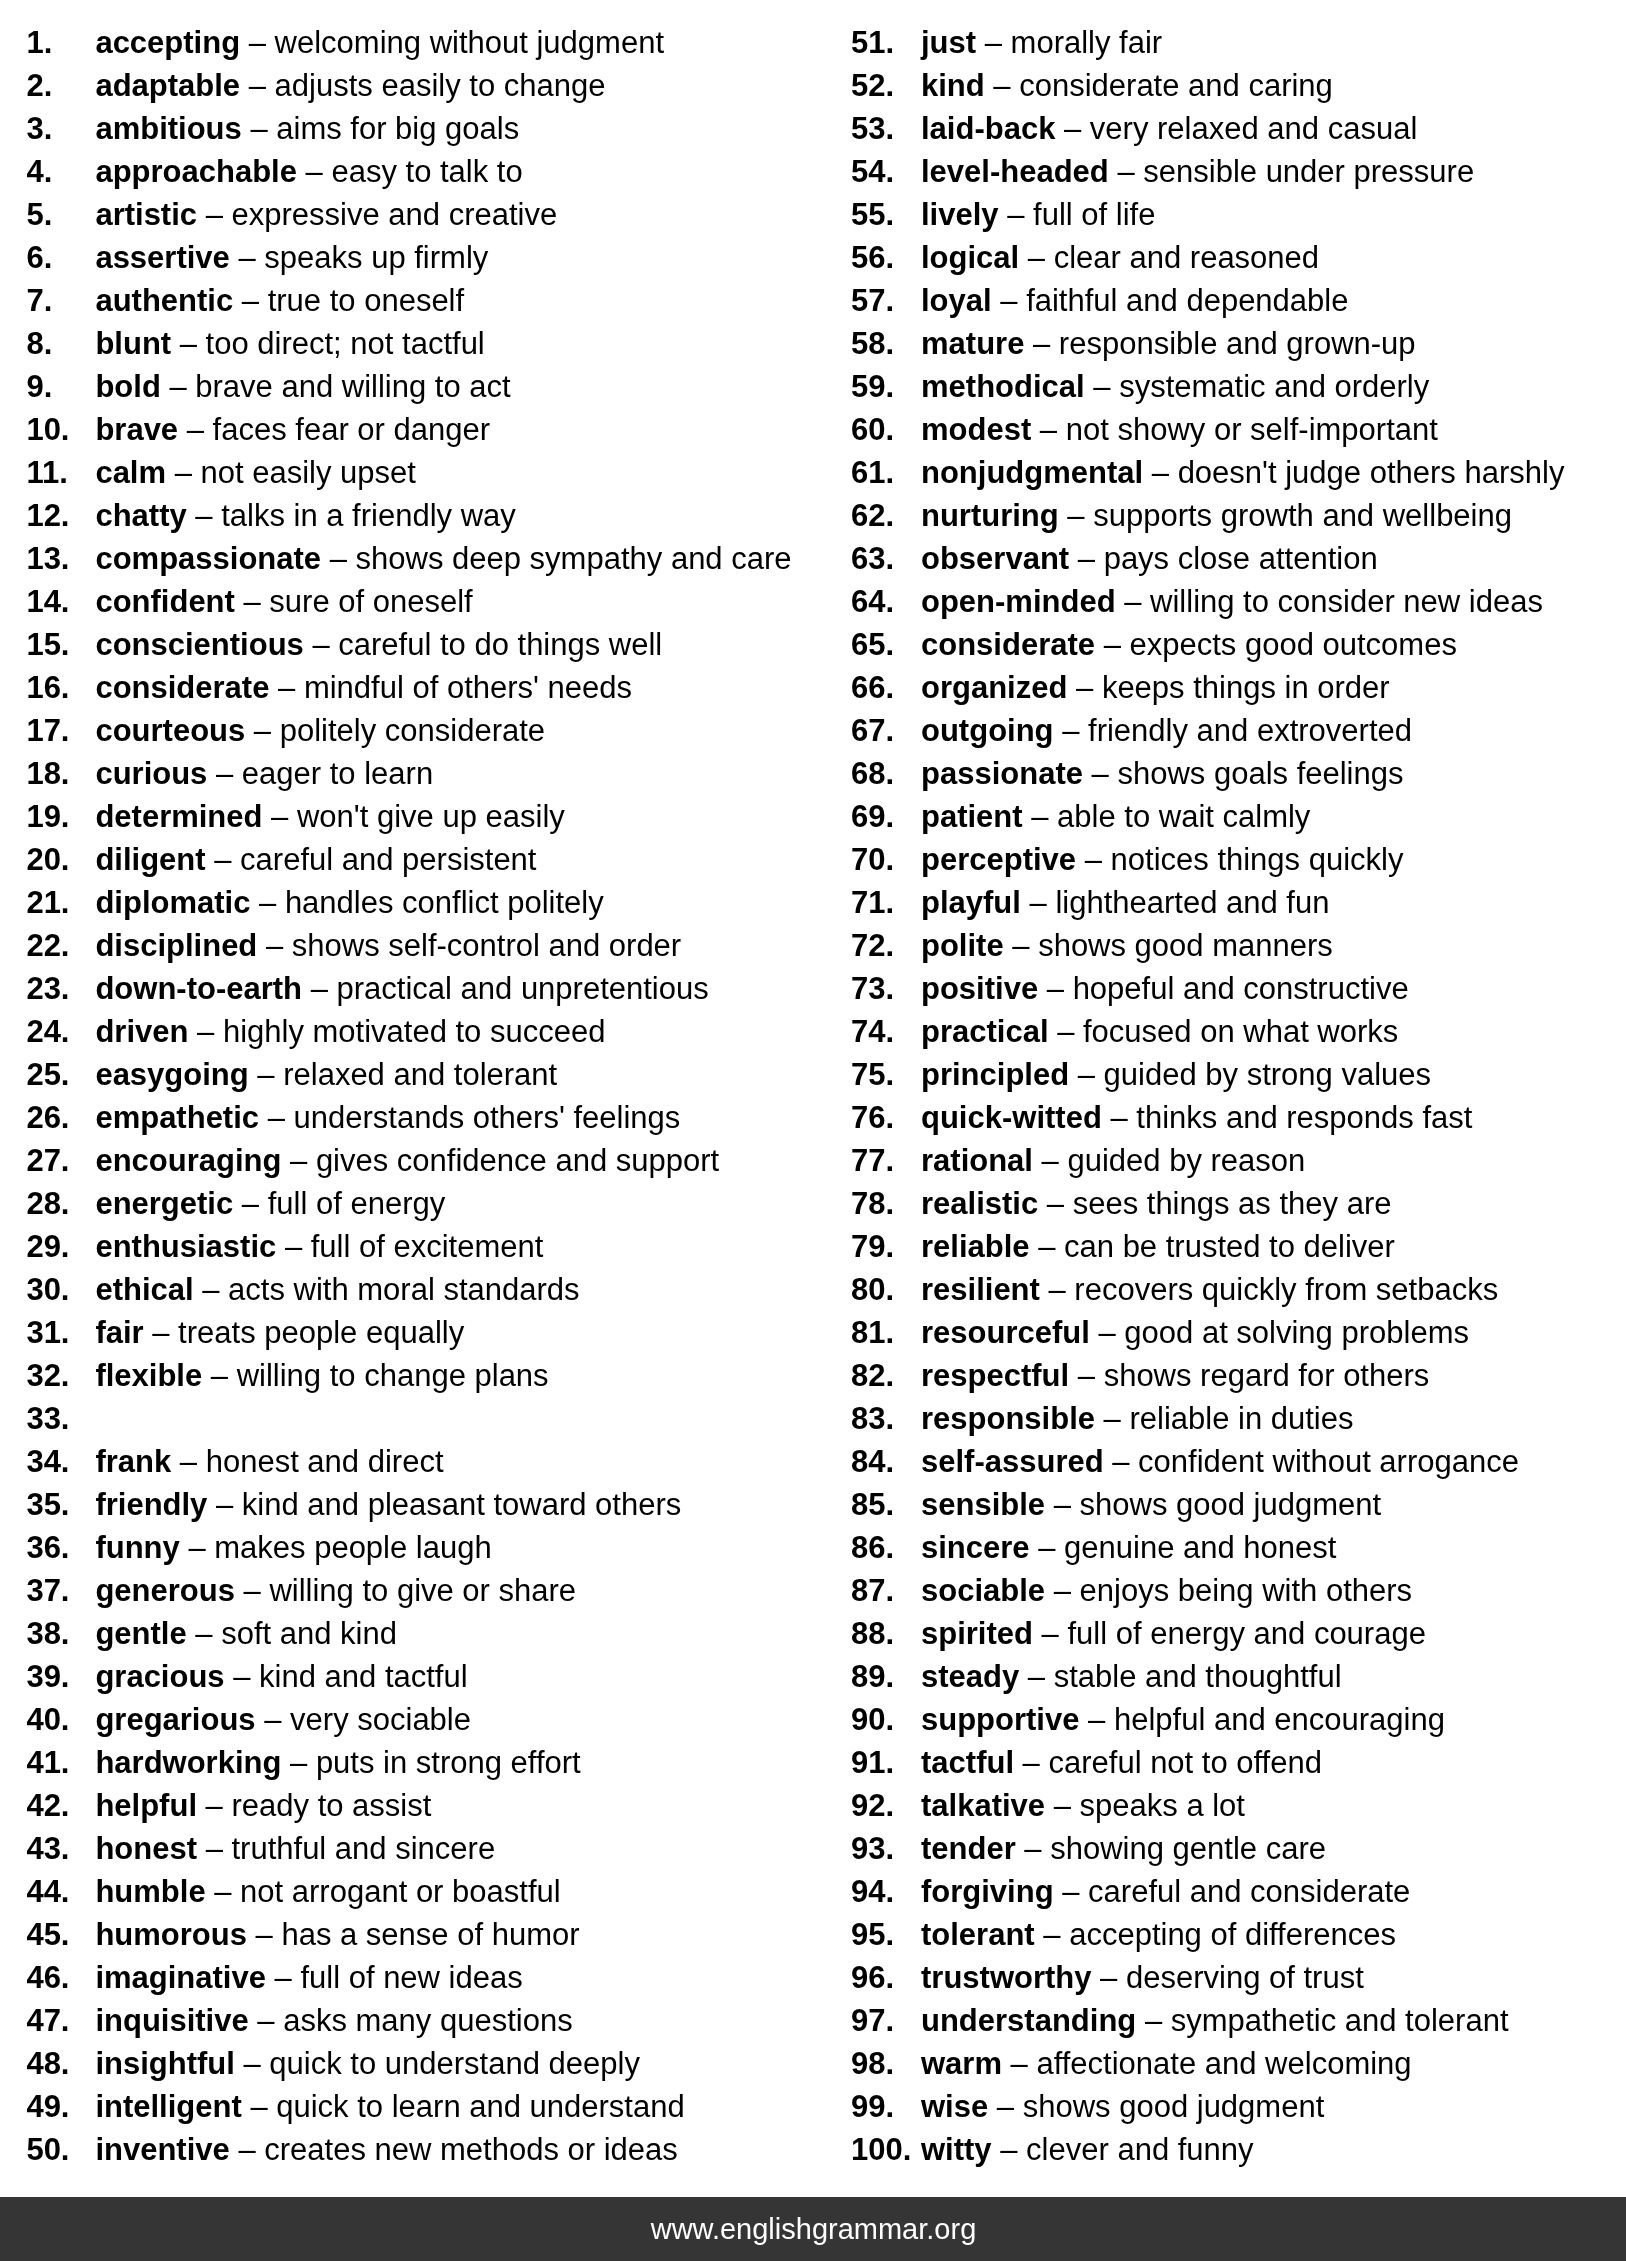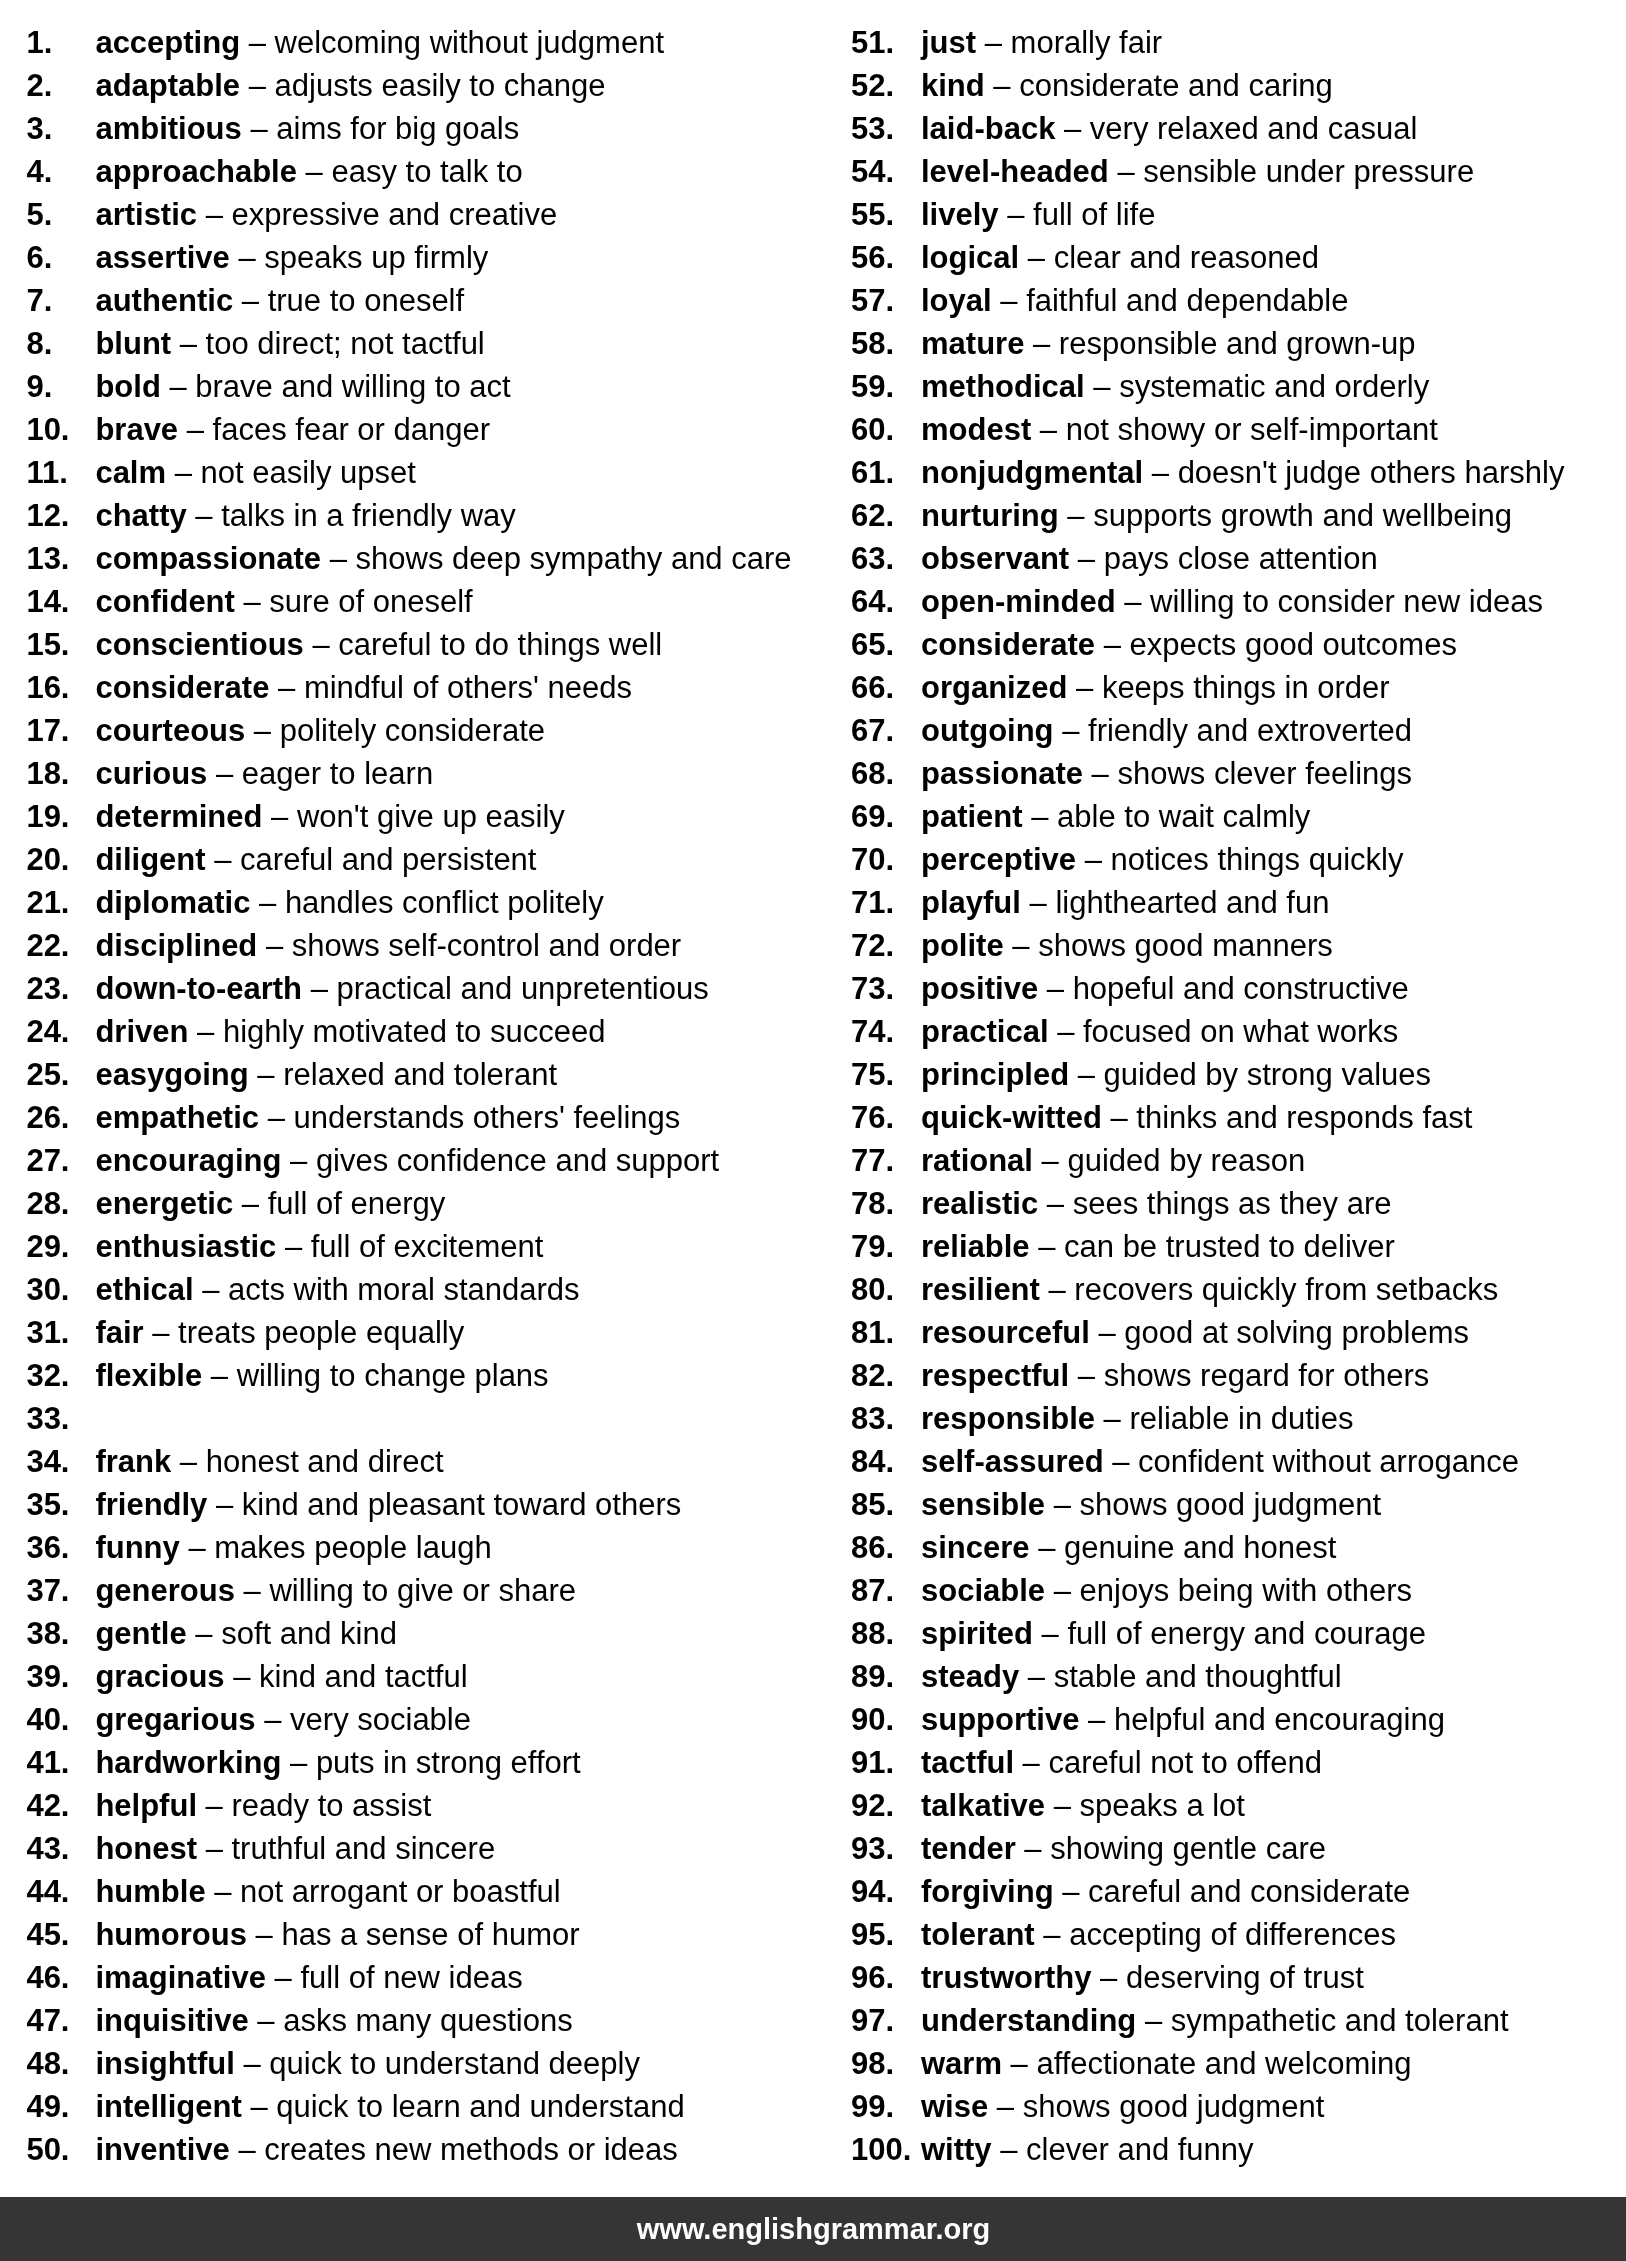--- a/index.html
+++ b/index.html
@@ -12,21 +12,21 @@
   .col-right { left: 851px; width: 766px; }
   .row { height: 43px; line-height: 43px; font-size: 31px; white-space: nowrap; position: relative; }
   .num { font-weight: bold; position: absolute; left: 0; top: 0; }
   .entry { position: absolute; top: 0; }
   .col-left .entry { left: 69px; }
   .col-right .entry { left: 70px; }
   .term { font-weight: bold; }
   .footer {
     position: absolute; left: 0; top: 2197px; width: 1627px; height: 64px;
     background: #353535; color: #ffffff; text-align: center;
-    font-weight: bold; font-size: 29px; line-height: 64px;
+    font-weight: normal; font-size: 29px; line-height: 64px;
   }
 </style>
 </head>
 <body>
 
 <div class="col col-left" id="col-left">
     <div class="row">
       <span class="num">1.</span>
       <span class="entry"><span class="term">accepting</span><span style="white-space: pre;"> – </span><span class="def">welcoming without judgment</span></span>
     </div>
@@ -290,21 +290,21 @@
     <div class="row">
       <span class="num">66.</span>
       <span class="entry"><span class="term">organized</span><span style="white-space: pre;"> – </span><span class="def">keeps things in order</span></span>
     </div>
     <div class="row">
       <span class="num">67.</span>
       <span class="entry"><span class="term">outgoing</span><span style="white-space: pre;"> – </span><span class="def">friendly and extroverted</span></span>
     </div>
     <div class="row">
       <span class="num">68.</span>
-      <span class="entry"><span class="term">passionate</span><span style="white-space: pre;"> – </span><span class="def">shows clever feelings</span></span>
+      <span class="entry"><span class="term">passionate</span><span style="white-space: pre;"> – </span><span class="def">shows goals feelings</span></span>
     </div>
     <div class="row">
       <span class="num">69.</span>
       <span class="entry"><span class="term">patient</span><span style="white-space: pre;"> – </span><span class="def">able to wait calmly</span></span>
     </div>
     <div class="row">
       <span class="num">70.</span>
       <span class="entry"><span class="term">perceptive</span><span style="white-space: pre;"> – </span><span class="def">notices things quickly</span></span>
     </div>
     <div class="row">

